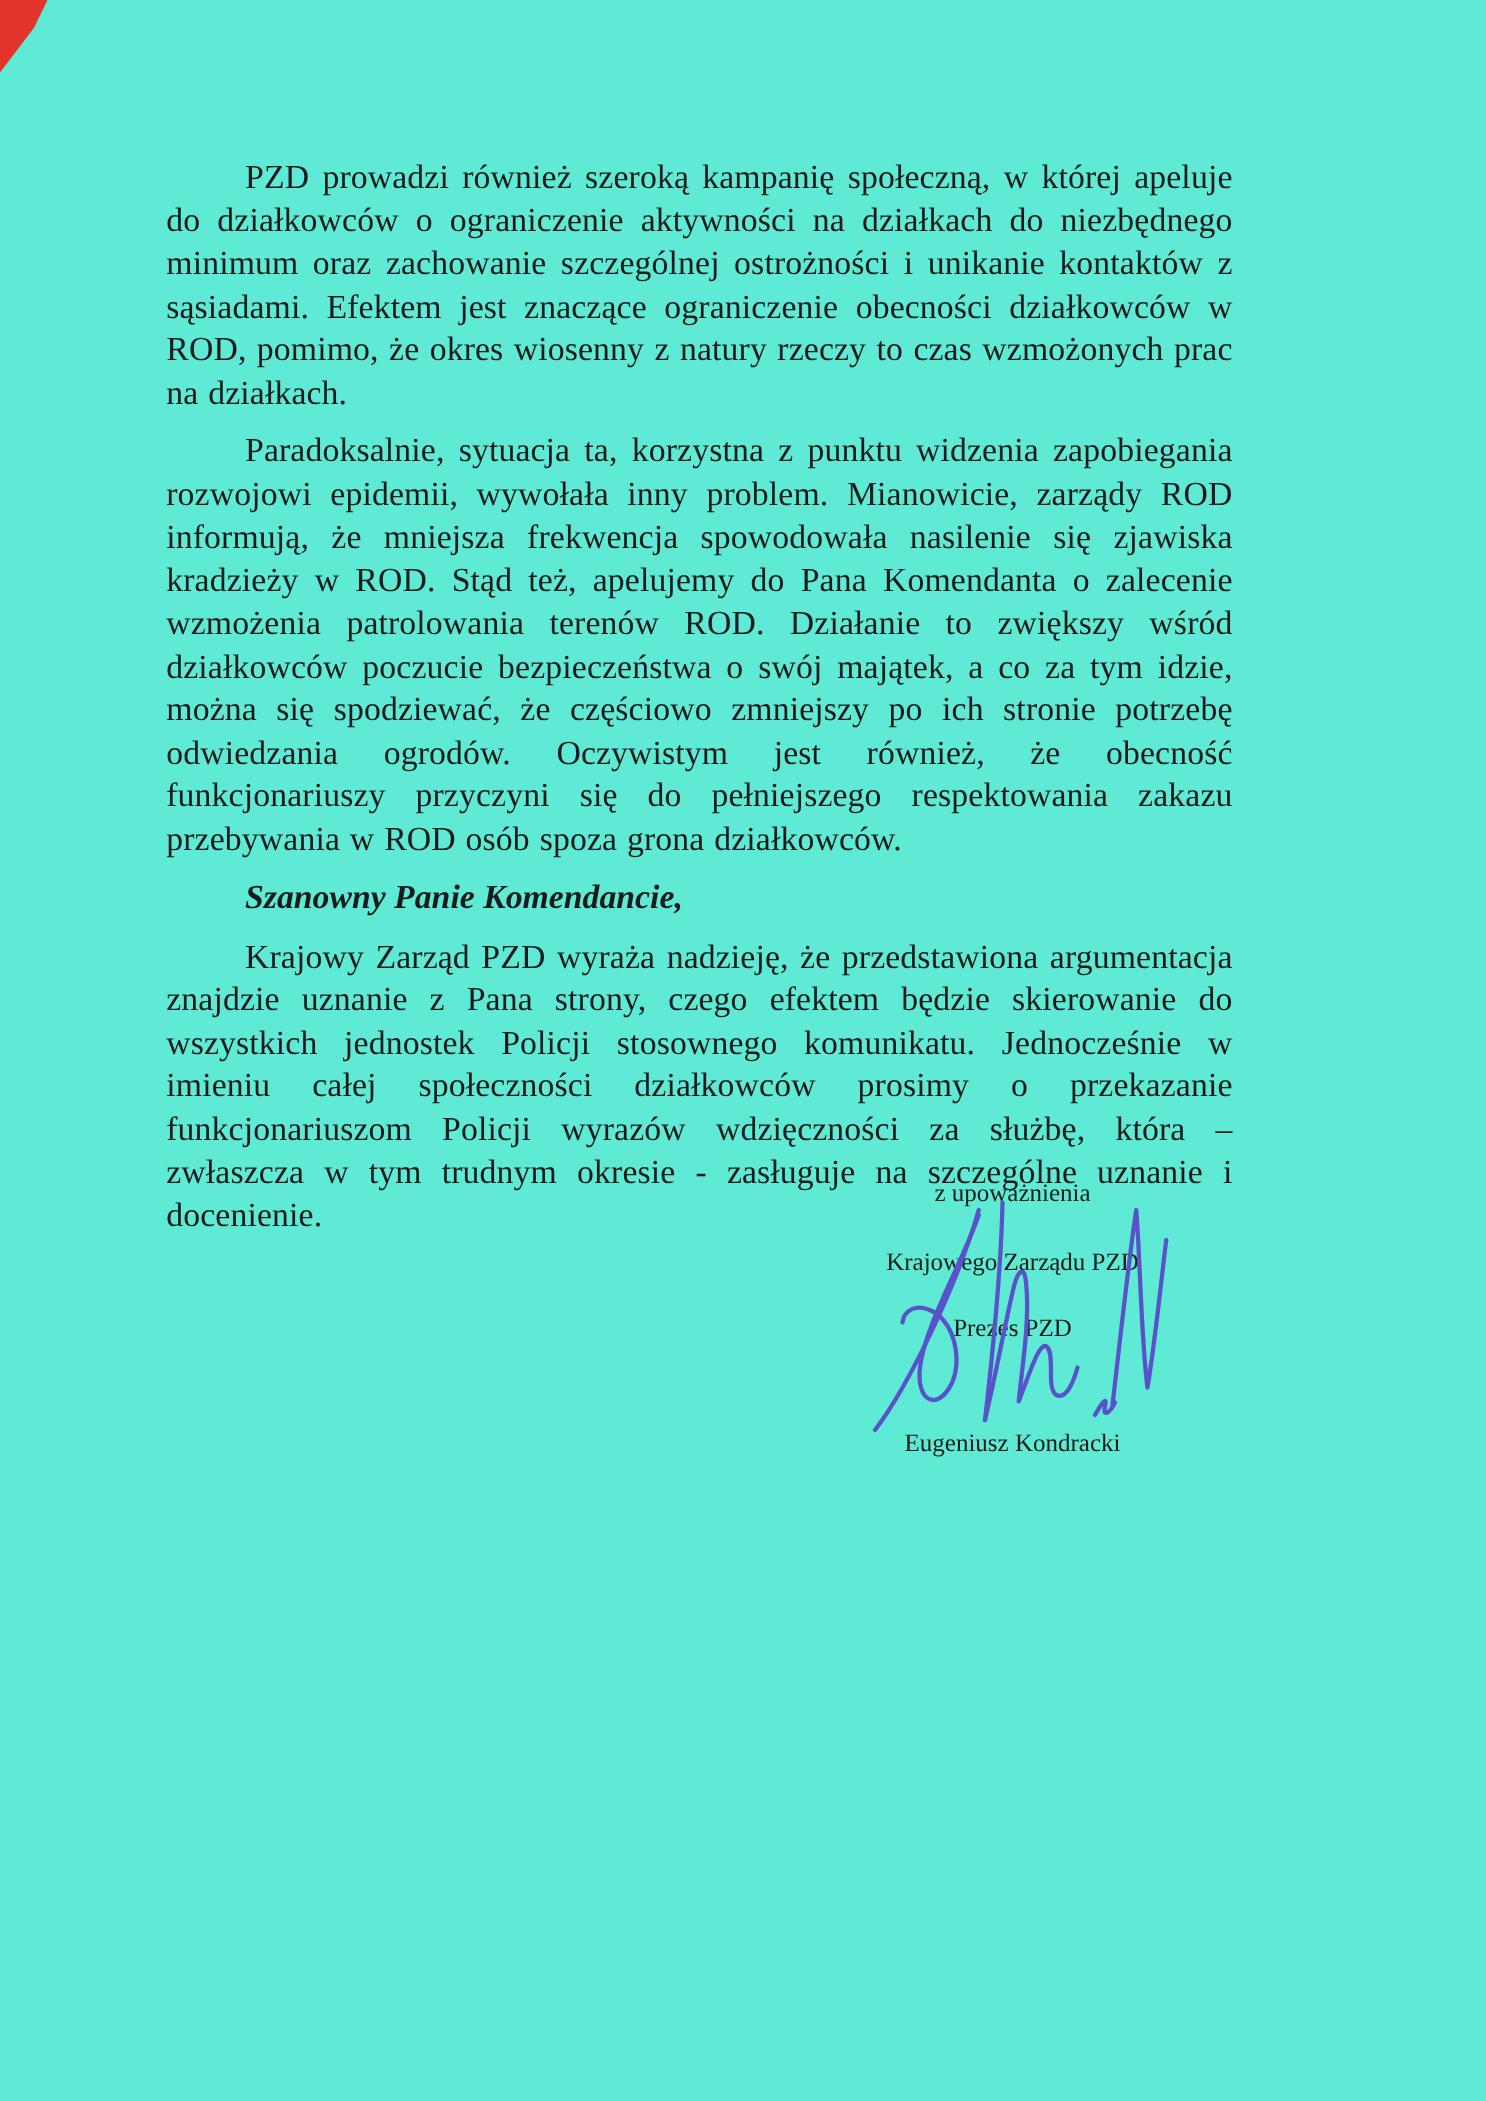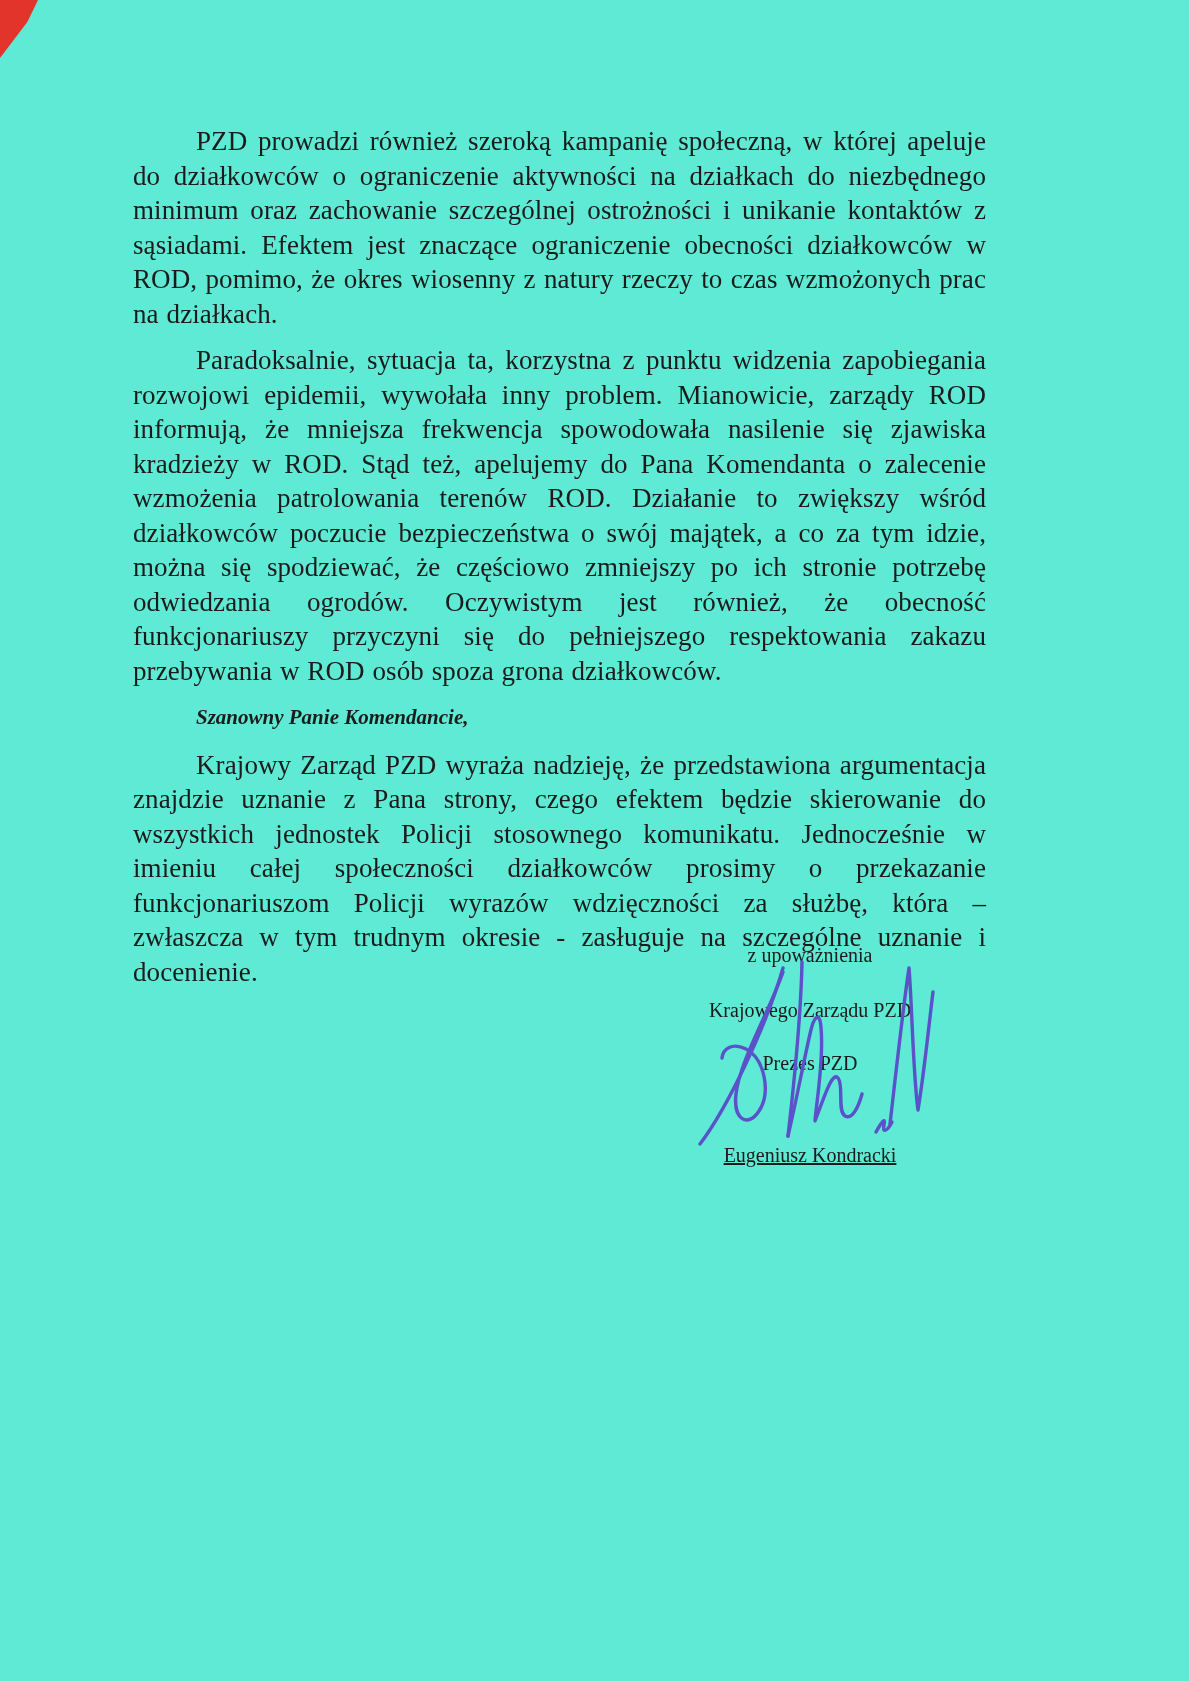--- a/index.html
+++ b/index.html
@@ -36,39 +36,39 @@
     margin: 0 0 12px 0;
     font-size: 27px;
     line-height: 34.5px;
     text-align: justify;
     text-indent: 63px;
     letter-spacing: 0.1px;
     word-spacing: 1px;
   }
   .salutation {
     margin: 3px 0 13px 0;
-    font-size: 21px;
+    font-size: 27px;
     line-height: 34.5px;
     text-indent: 63px;
     font-weight: bold;
     font-style: italic;
   }
   .signature-block {
     position: absolute;
     left: 560px;
     top: 938px;
     width: 500px;
     text-align: center;
     font-size: 20px;
     line-height: 34px;
   }
   .sig-line1 { margin-bottom: 21px; }
   .sig-line2 { margin-bottom: 19px; }
   .sig-line3 { margin-bottom: 58px; }
-  .sig-name  { margin-bottom: 12px; text-decoration: underline; }
+  .sig-name  { margin-bottom: 12px; }
   .handwritten-signature {
     position: absolute;
     left: 680px;
     top: 952px;
     width: 260px;
     height: 205px;
     pointer-events: none;
   }
   .handwritten-signature svg { display: block; }
 </style>

